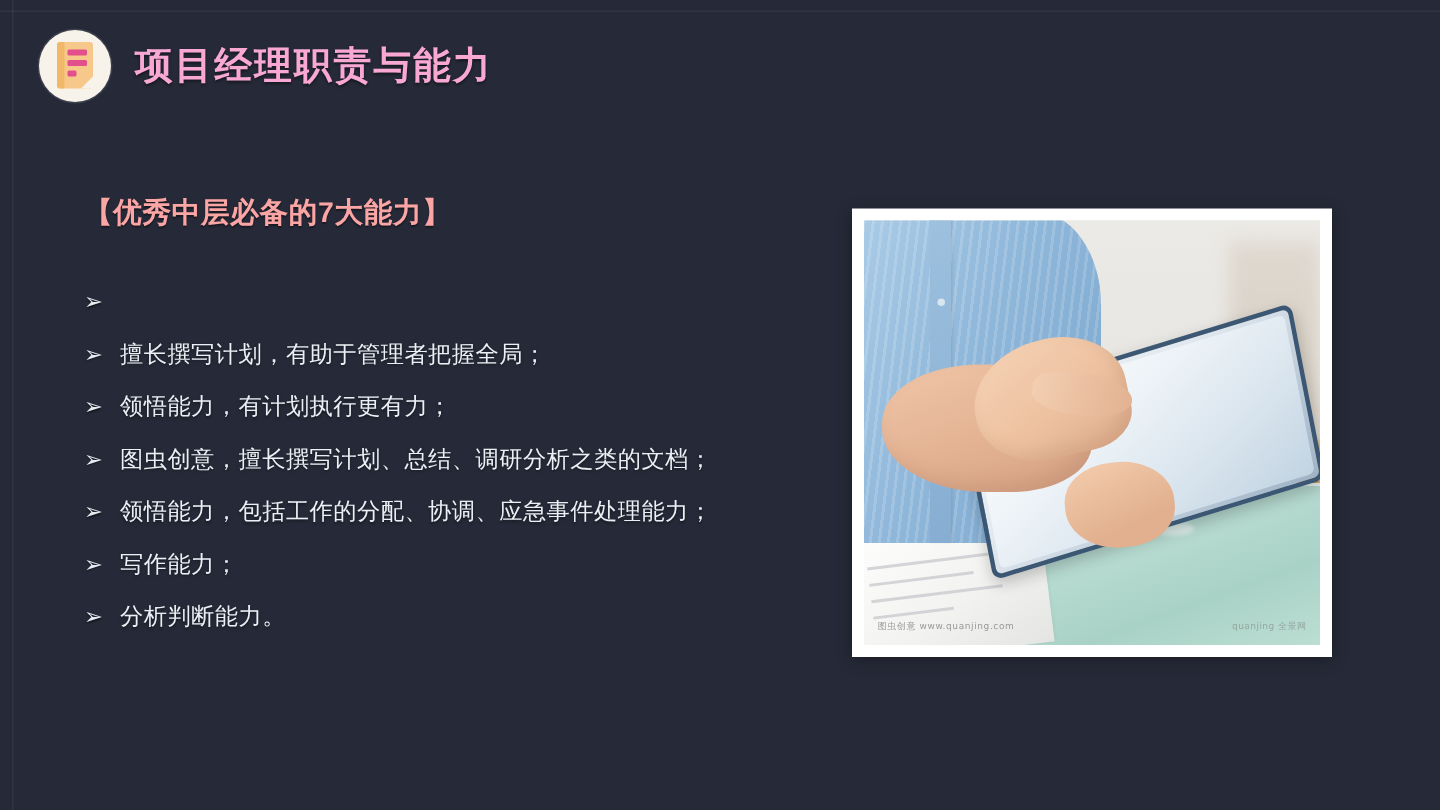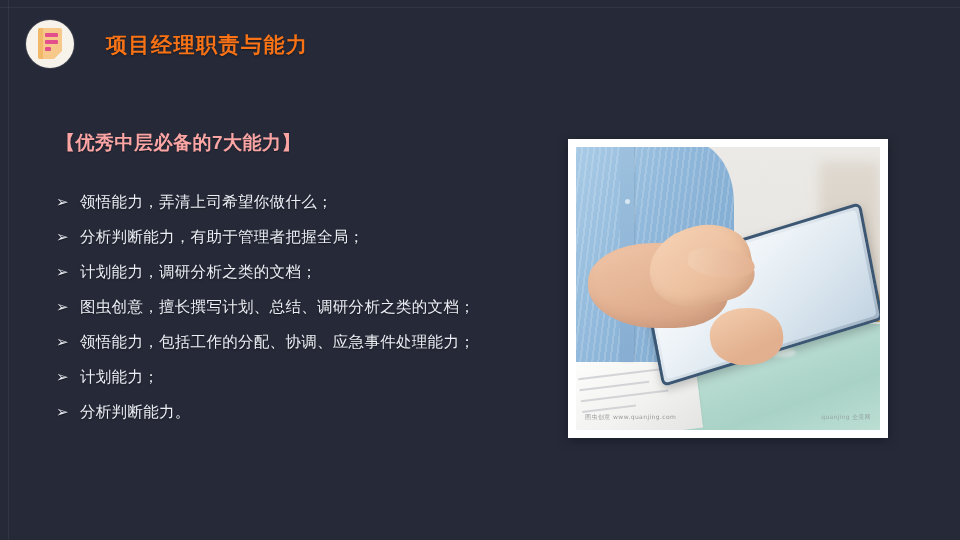--- a/index.html
+++ b/index.html
@@ -62,23 +62,23 @@
   .brand-badge .bar {
     position:absolute;
     background:#e34f8c;
     border-radius:1px;
   }
   .brand-badge .bar.b1 { left:19px; top:13px; width:13px; height:4px; }
   .brand-badge .bar.b2 { left:19px; top:20px; width:13px; height:4px; }
   .brand-badge .bar.b3 { left:19px; top:27px; width:6px;  height:4px; }
 
   .page-title {
-    margin-left:32px;
-    color:#f97316;
-    font-size:21px;
+    margin-left:16px;
+    color:#f9a8d4;
+    font-size:25px;
     font-weight:bold;
     letter-spacing:1.5px;
     line-height:1;
     text-shadow:0 1px 2px rgba(0,0,0,0.45);
     white-space:nowrap;
   }
 
   
   .content-left {
     position:absolute;
@@ -287,46 +287,45 @@
   </div>
 
   <div class="content-left">
 
     <div class="section-heading">【优秀中层必备的7大能力】</div>
 
     <ul class="bullet-list">
 
       <li class="bullet-item">
         <span class="bullet-marker">➢</span>
-        <span class="bullet-text">领悟能力，弄清上司希望你做什么；</span>
-      </li>
-
-      <li class="bullet-item">
-        <span class="bullet-marker">➢</span>
-        <span class="bullet-text">分析判断能力，有助于管理者把握全局；</span>
-      </li>
-
-      <li class="bullet-item">
-        <span class="bullet-marker">➢</span>
-        <span class="bullet-text">计划能力，调研分析之类的文档；</span>
+      </li>
+
+      <li class="bullet-item">
+        <span class="bullet-marker">➢</span>
+        <span class="bullet-text">擅长撰写计划，有助于管理者把握全局；</span>
+      </li>
+
+      <li class="bullet-item">
+        <span class="bullet-marker">➢</span>
+        <span class="bullet-text">领悟能力，有计划执行更有力；</span>
       </li>
 
       <li class="bullet-item">
         <span class="bullet-marker">➢</span>
         <span class="bullet-text">图虫创意，擅长撰写计划、总结、调研分析之类的文档；</span>
       </li>
 
       <li class="bullet-item">
         <span class="bullet-marker">➢</span>
         <span class="bullet-text">领悟能力，包括工作的分配、协调、应急事件处理能力；</span>
       </li>
 
       <li class="bullet-item">
         <span class="bullet-marker">➢</span>
-        <span class="bullet-text">计划能力；</span>
+        <span class="bullet-text">写作能力；</span>
       </li>
 
       <li class="bullet-item">
         <span class="bullet-marker">➢</span>
         <span class="bullet-text">分析判断能力。</span>
       </li>
 
     </ul>
   </div>
 

